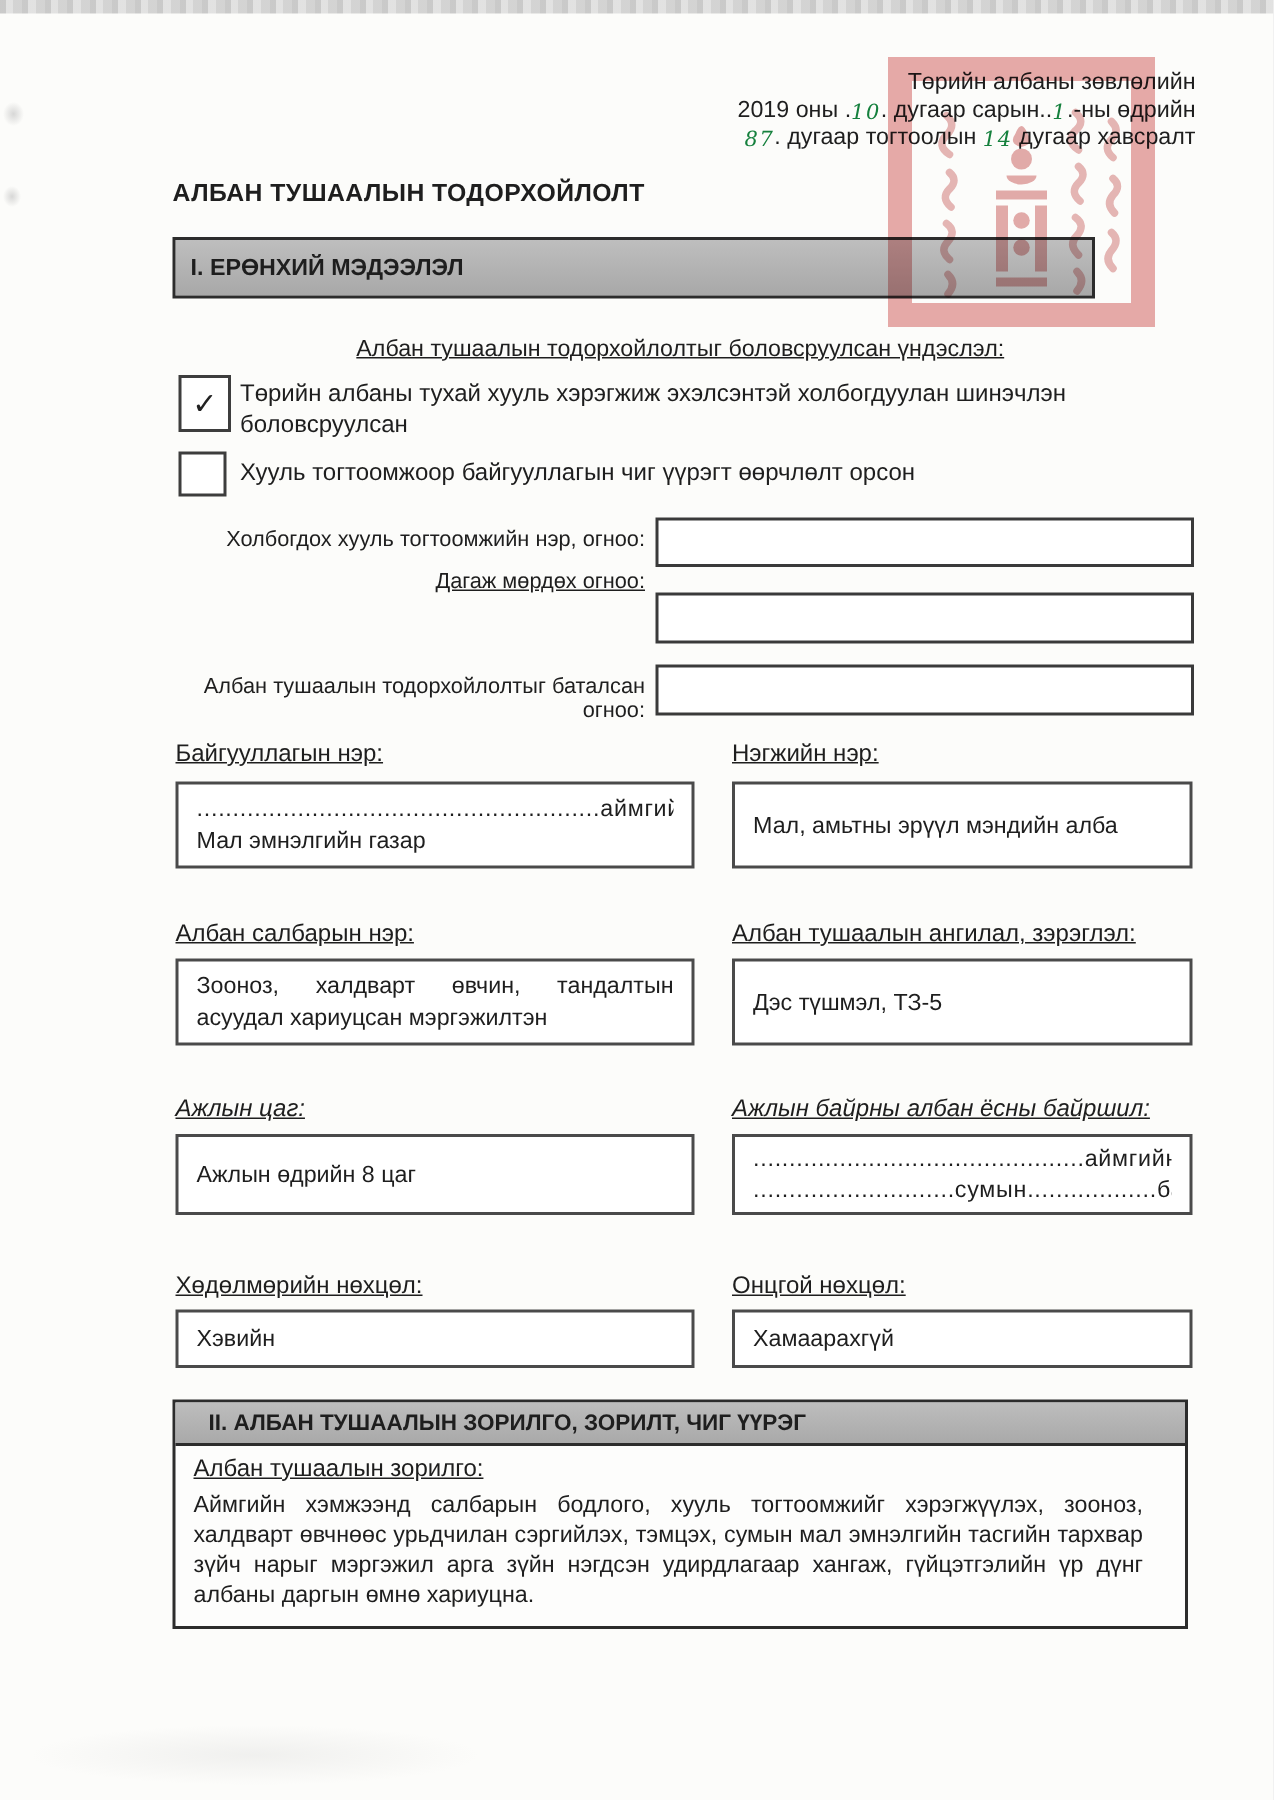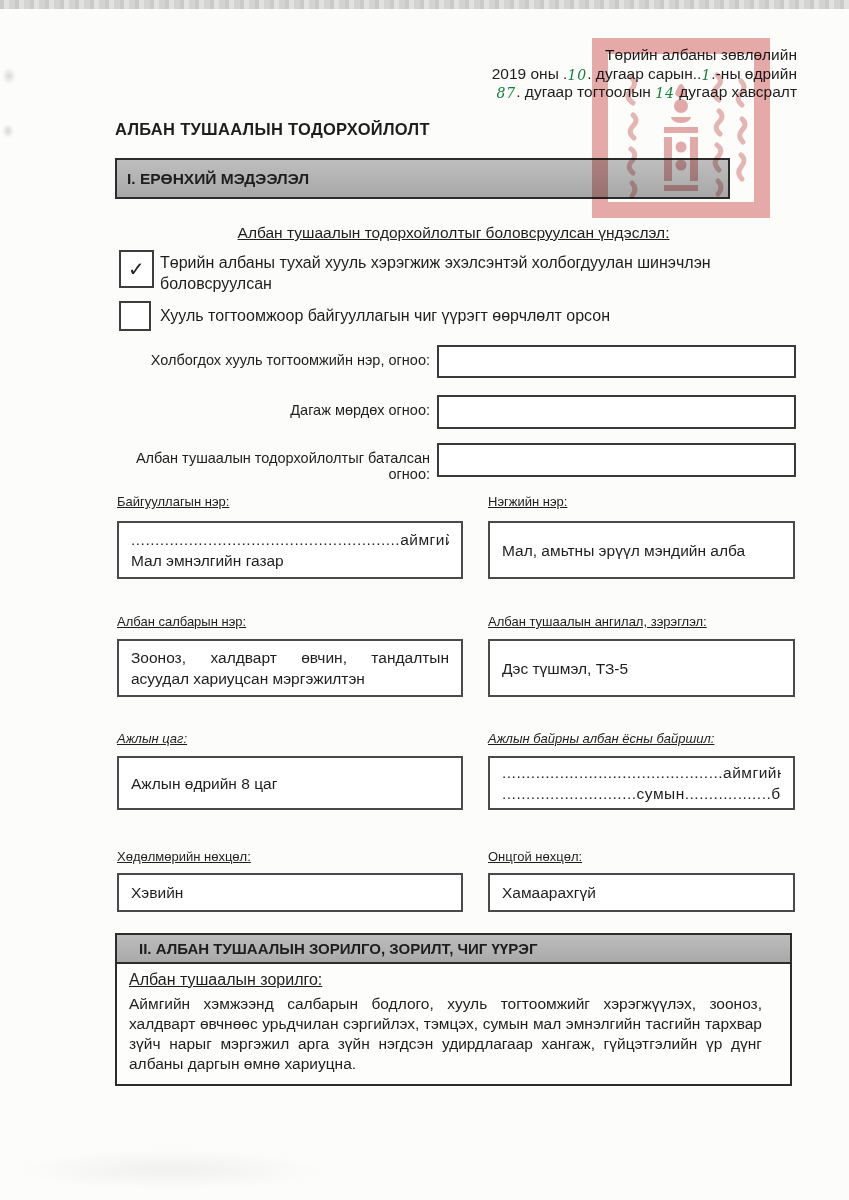--- a/index.html
+++ b/index.html
@@ -43,24 +43,24 @@
   .cb1{left:119px;top:250px;width:35px;height:38px;}
   .cb2{left:119px;top:301px;width:32px;height:30px;}
   .cb-text{position:absolute;left:160px;font-size:16px;line-height:20.5px;}
   .cbt1{top:253px;width:600px;}
   .cbt2{top:306px;width:620px;}
 
   .f-label{position:absolute;left:115px;width:315px;text-align:right;font-size:14.5px;}
   .f-box{position:absolute;left:437px;width:359px;background:#fff;
     border:2px solid #3a3a3a;box-sizing:border-box;}
   .fl1{top:352px;} .fb1{top:345px;height:33px;}
-  .fl2{top:402px;} .fb2{top:395px;height:34px;}
+  .fl2{top:380px;text-decoration:underline;} .fb2{top:395px;height:34px;}
   .fl3{top:450px;} .fb3{top:443px;height:34px;}
 
-  .g-label{position:absolute;font-size:13px;text-decoration:underline;white-space:nowrap;}
+  .g-label{position:absolute;font-size:16px;text-decoration:underline;white-space:nowrap;}
   .g-box{position:absolute;background:#fff;border:2px solid #4a4a4a;box-sizing:border-box;
     font-size:15.5px;line-height:21px;padding:0 12px;display:flex;flex-direction:column;
     justify-content:center;overflow:hidden;}
   .colL{left:117px;width:346px;} .colR{left:488px;width:307px;}
   .rowA-lab{top:494px;} .rowA-box{top:521px;height:58px;}
   .rowB-lab{top:614px;} .rowB-box{top:639px;height:58px;}
   .rowC-lab{top:731px;font-style:italic;} .rowC-box{top:756px;height:54px;}
   .rowD-lab{top:849px;} .rowD-box{top:873px;height:39px;}
   .dotline{white-space:nowrap;overflow:hidden;letter-spacing:.5px;}
   .just{text-align:justify;}

